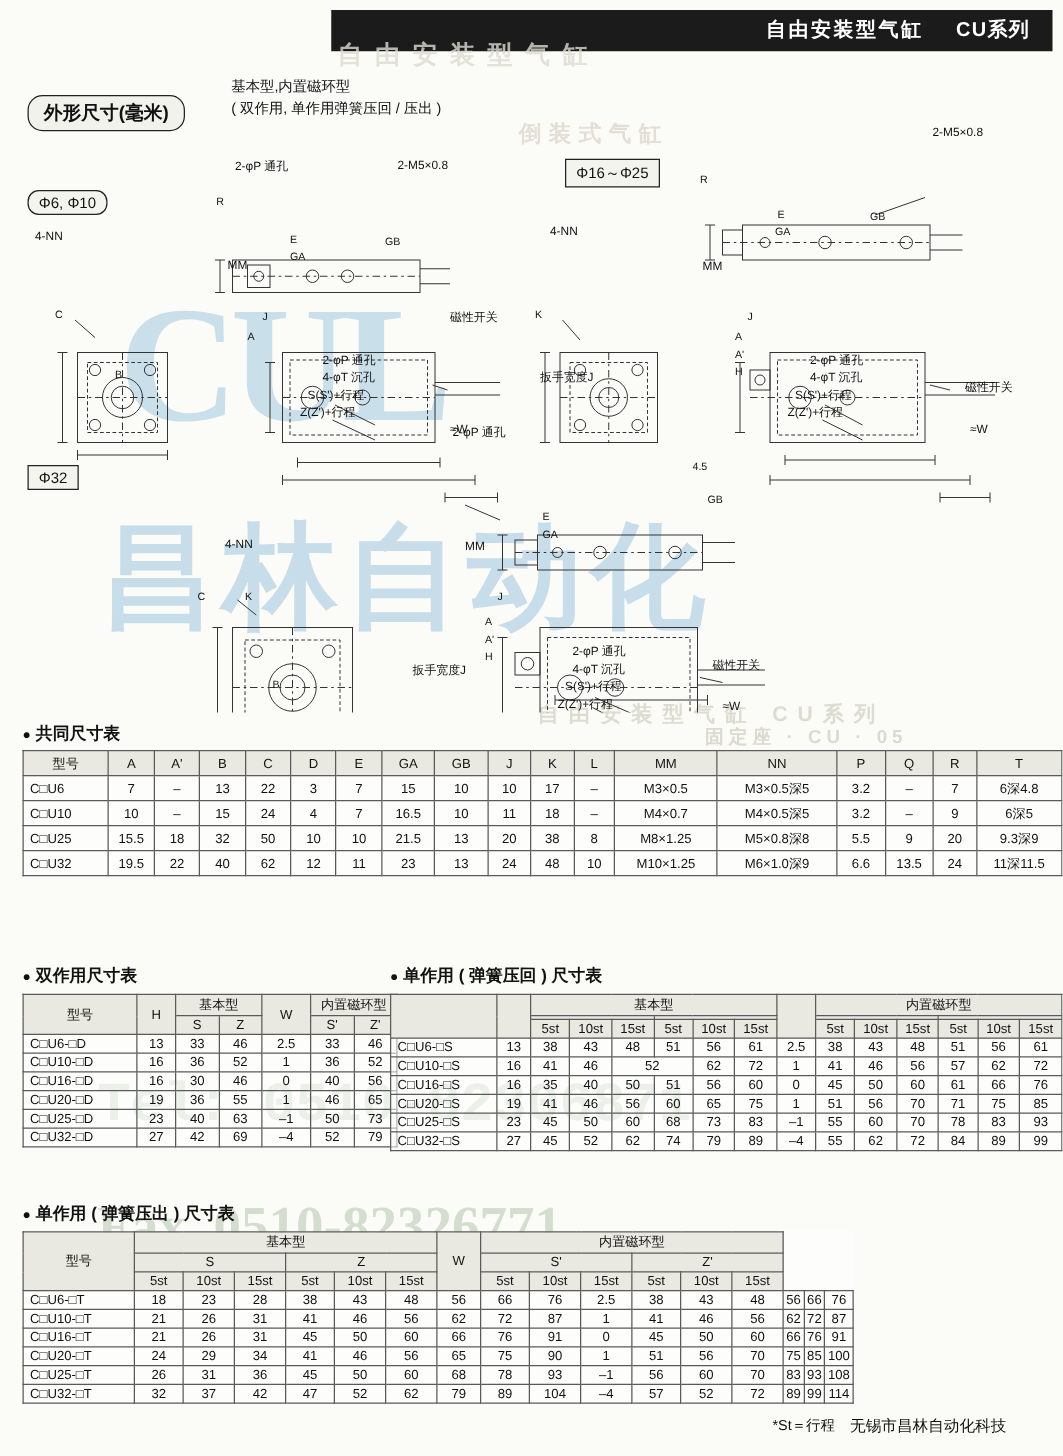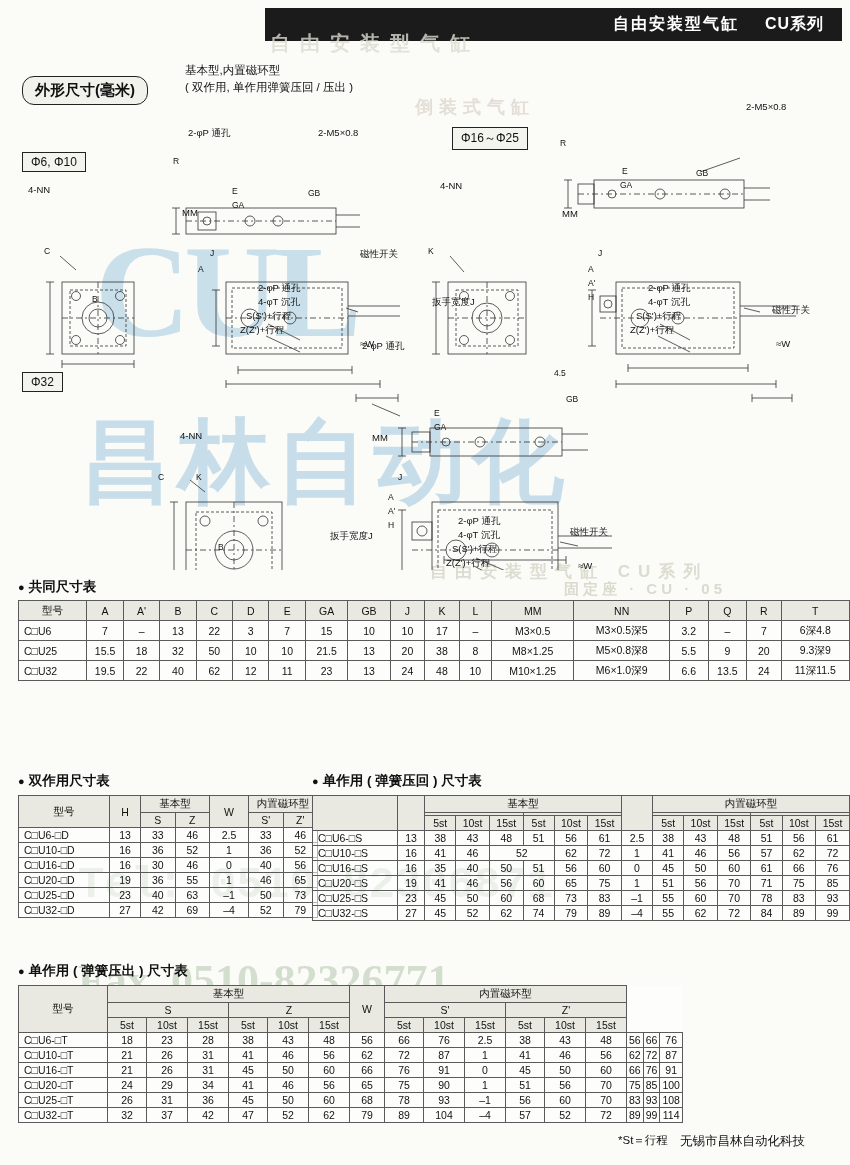--- a/index.html
+++ b/index.html
@@ -39,21 +39,21 @@
   
   .dim-title{
     position:absolute;left:22px;top:76px;
     border:1px solid #222;border-radius:12px;
     padding:4px 12px;font-size:15px;font-weight:bold;background:#f2f2ec;
   }
   .phi-box{
     position:absolute;border:1px solid #222;background:#f4f4ee;
     font-size:12px;padding:2px 8px;
   }
-  #phi-small{left:22px;top:152px;}
+  #phi-small{left:22px;top:152px;border-radius:9px;}
   #phi-32{left:22px;top:372px;}
   #phi-mid{left:452px;top:127px;border:1px solid #222;}
 
   .note{
     position:absolute;font-size:11.5px;line-height:1.45;color:#111;
   }
   #note-basic{left:185px;top:62px;}
 
   
   .draw-area{position:absolute;left:0;top:60px;width:850px;height:510px;}
@@ -388,20 +388,40 @@
         <td>17</td>
         <td>–</td>
         <td>M3×0.5</td>
         <td>M3×0.5深5</td>
         <td>3.2</td>
         <td>–</td>
         <td>7</td>
         <td>6深4.8</td>
       </tr>
     <tr>
+        <td class="model">C□U10</td>
+        <td>10</td>
+        <td>–</td>
+        <td>15</td>
+        <td>24</td>
+        <td>4</td>
+        <td>7</td>
+        <td>16.5</td>
+        <td>10</td>
+        <td>11</td>
+        <td>18</td>
+        <td>–</td>
+        <td>M4×0.7</td>
+        <td>M4×0.5深5</td>
+        <td>3.2</td>
+        <td>–</td>
+        <td>9</td>
+        <td>6深5</td>
+      </tr>
+    <tr>
         <td class="model">C□U25</td>
         <td>15.5</td>
         <td>18</td>
         <td>32</td>
         <td>50</td>
         <td>10</td>
         <td>10</td>
         <td>21.5</td>
         <td>13</td>
         <td>20</td>

